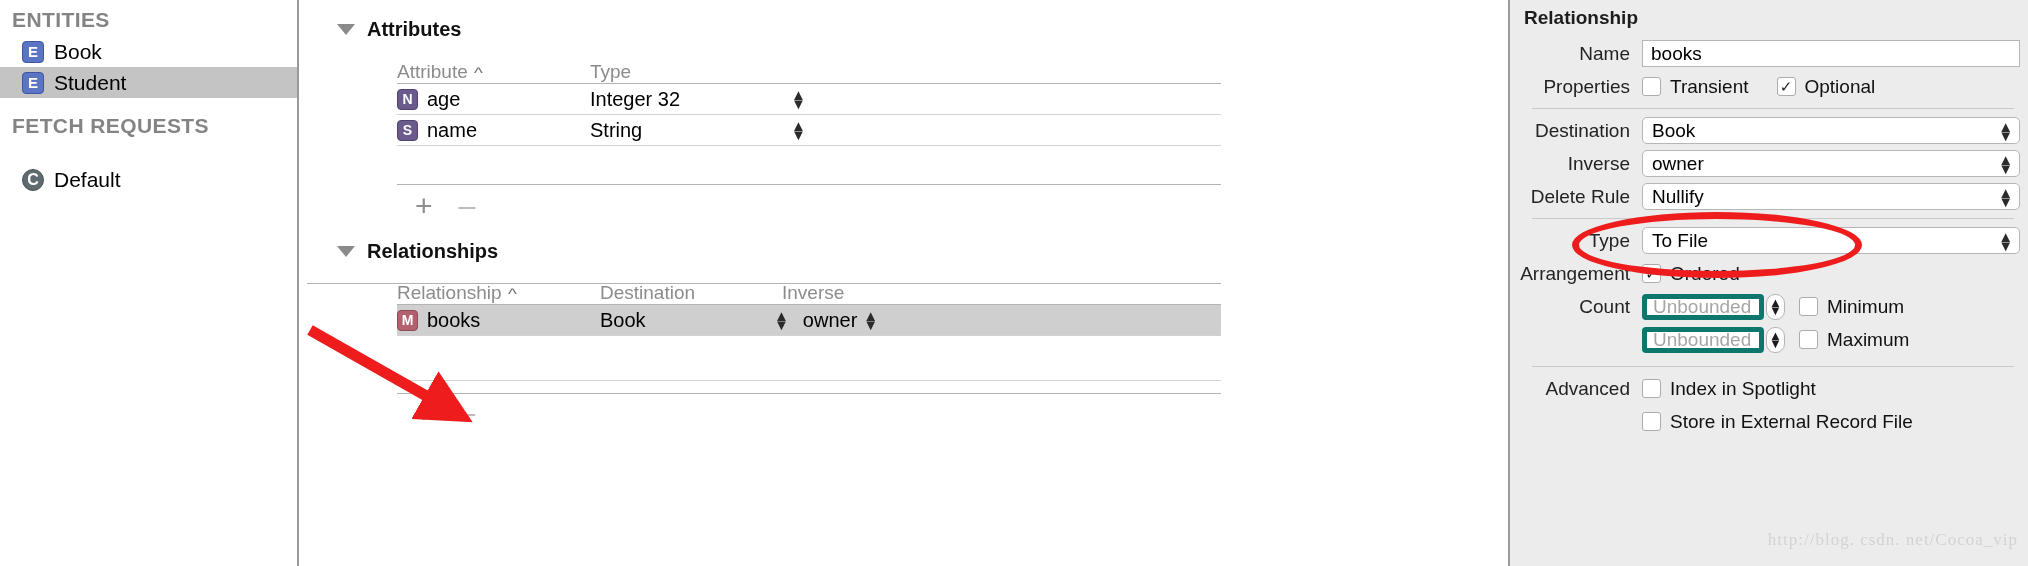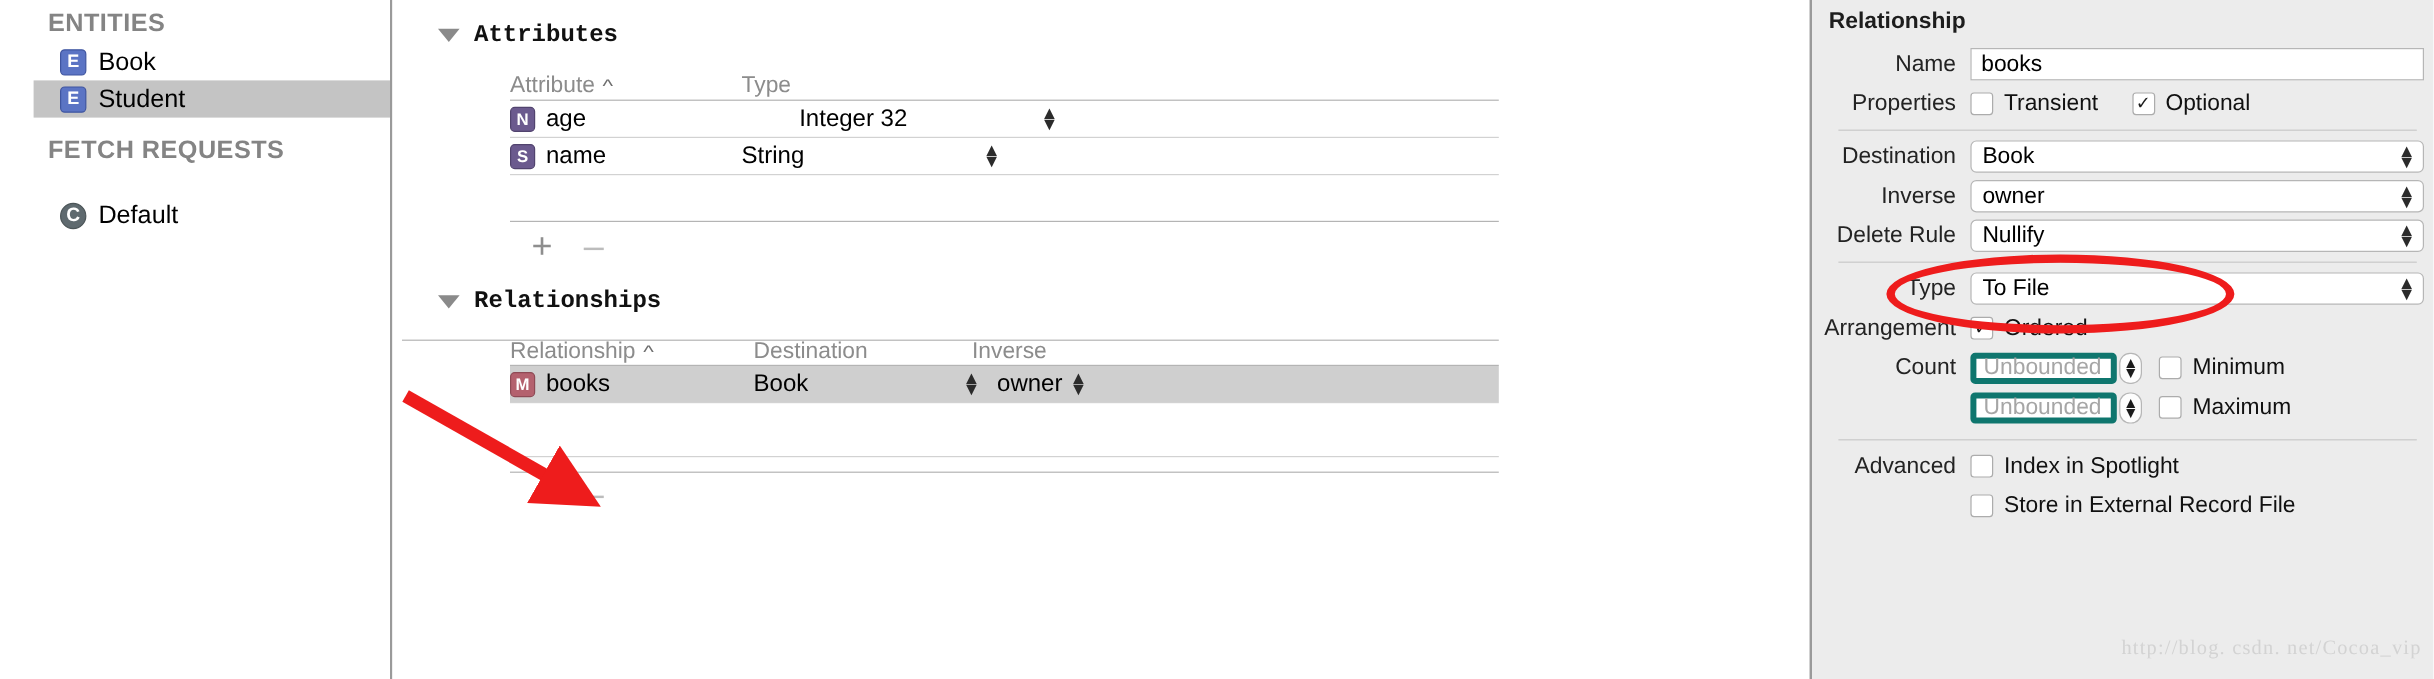--- a/index.html
+++ b/index.html
@@ -8,21 +8,20 @@
     width: 2028px; height: 566px;
     font-family: "Liberation Sans", sans-serif;
     background: #ffffff;
     overflow: hidden;
   }
   #root {
     position: relative;
     width: 2028px; height: 566px;
     display: flex;
     background: #ffffff;
-    padding-left: 28px;
   }
 
   
   .sidebar {
     width: 299px;
     height: 566px;
     background: #ffffff;
     border-right: 2px solid #9a9a9a;
     position: relative;
     flex: 0 0 299px;
@@ -77,21 +76,20 @@
     height: 566px;
     overflow: hidden;
   }
   .section-title {
     display: flex;
     align-items: center;
     font-size: 20px;
     font-weight: bold;
     color: #111;
     position: absolute;
-    font-family: Liberation Mono, monospace;
   }
   .disclosure {
     width: 0; height: 0;
     border-left: 9px solid transparent;
     border-right: 9px solid transparent;
     border-top: 11px solid #8a8a8a;
     margin-right: 12px;
   }
   .table-wrap { position: absolute; }
   .col-head {
@@ -326,21 +324,21 @@
           <span>Type</span>
         </span>
       </div>
       <div class="hline dark"></div>
 
       <div class="row">
         <span class="cell" style="width:193px;">
           <span class="tbadge attr">N</span>
           <span>age</span>
         </span>
-        <span class="cell" style="width:195px;margin-left:48px;">
+        <span class="cell" style="width:195px;">
           <span>Integer 32</span>
         </span>
         <span class="stepper">
             <span>▲</span>
             <span>▼</span>
           </span>
       </div>
       <div class="hline"></div>
 
       <div class="row">

